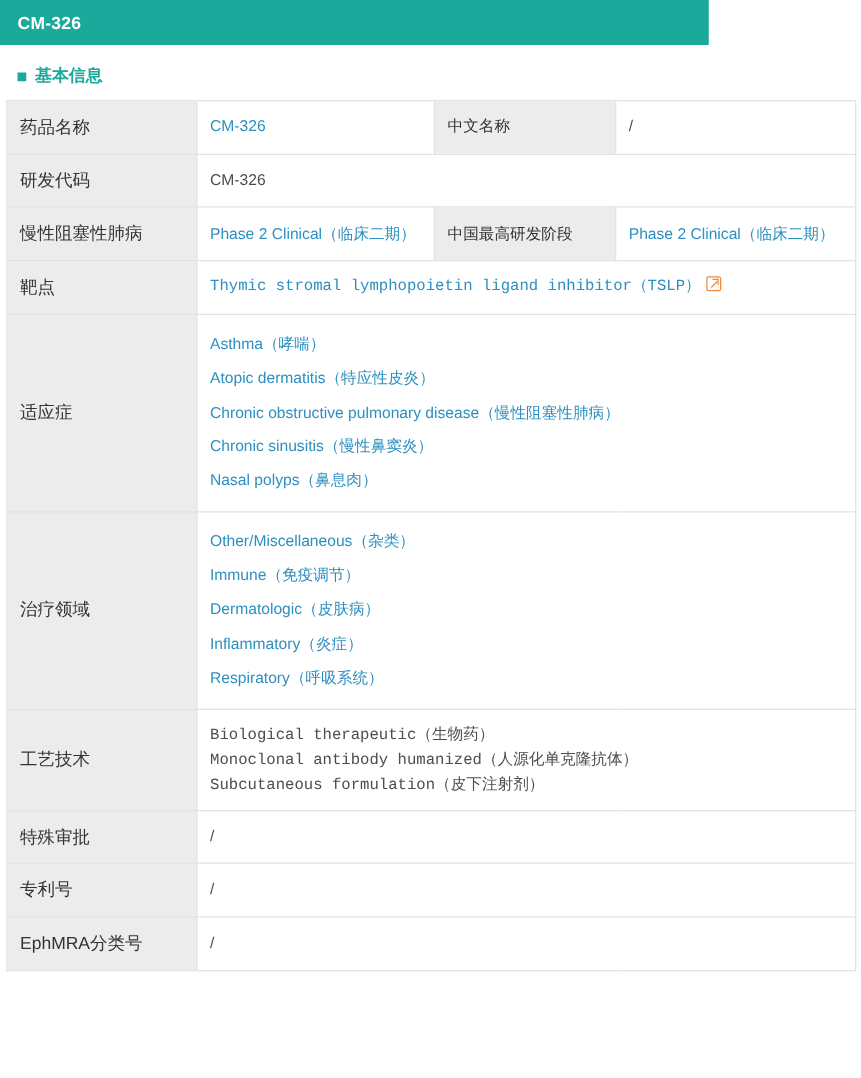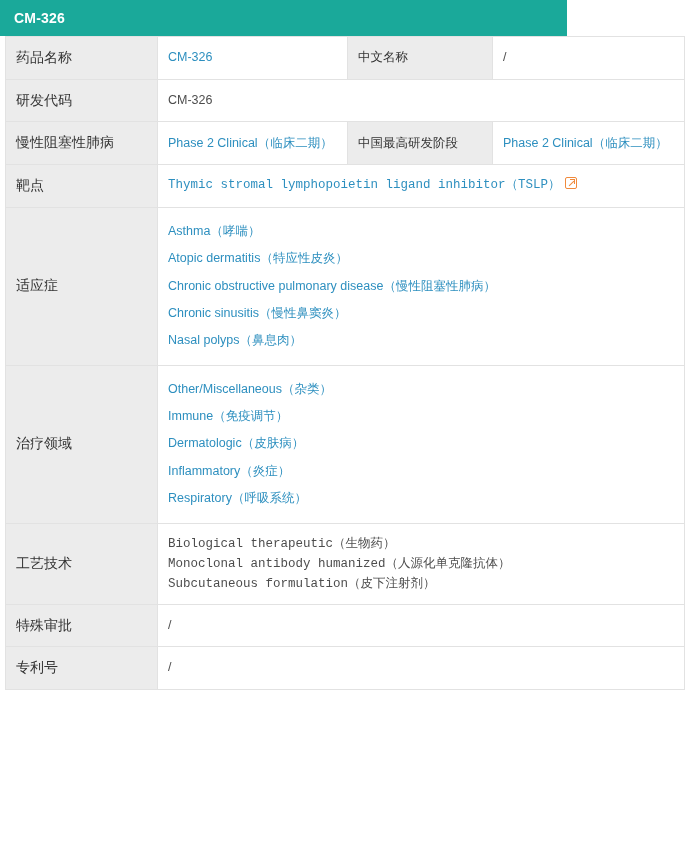--- a/index.html
+++ b/index.html
@@ -126,20 +126,24 @@
 </style>
 </head>
 <body>
 
 <div class="page">
 
   <div class="header">
     <span class="header-title">CM-326</span>
   </div>
 
+  <div class="section-title">
+    <span class="section-marker"></span>
+    <span>基本信息</span>
+  </div>
 
   <table class="info">
     <colgroup>
       <col style="width:152px">
       <col style="width:190px">
       <col style="width:145px">
       <col style="width:192px">
     </colgroup>
     <tbody>
 
@@ -219,16 +223,22 @@
         </td>
       </tr>
 
       <tr>
         <td class="label">专利号</td>
         <td class="value" colspan="3">
           <span class="val-plain">/</span>
         </td>
       </tr>
 
+      <tr>
+        <td class="label">EphMRA分类号</td>
+        <td class="value" colspan="3">
+          <span class="val-plain">/</span>
+        </td>
+      </tr>
     </tbody>
   </table>
 
 </div>
 
 </body></html>

